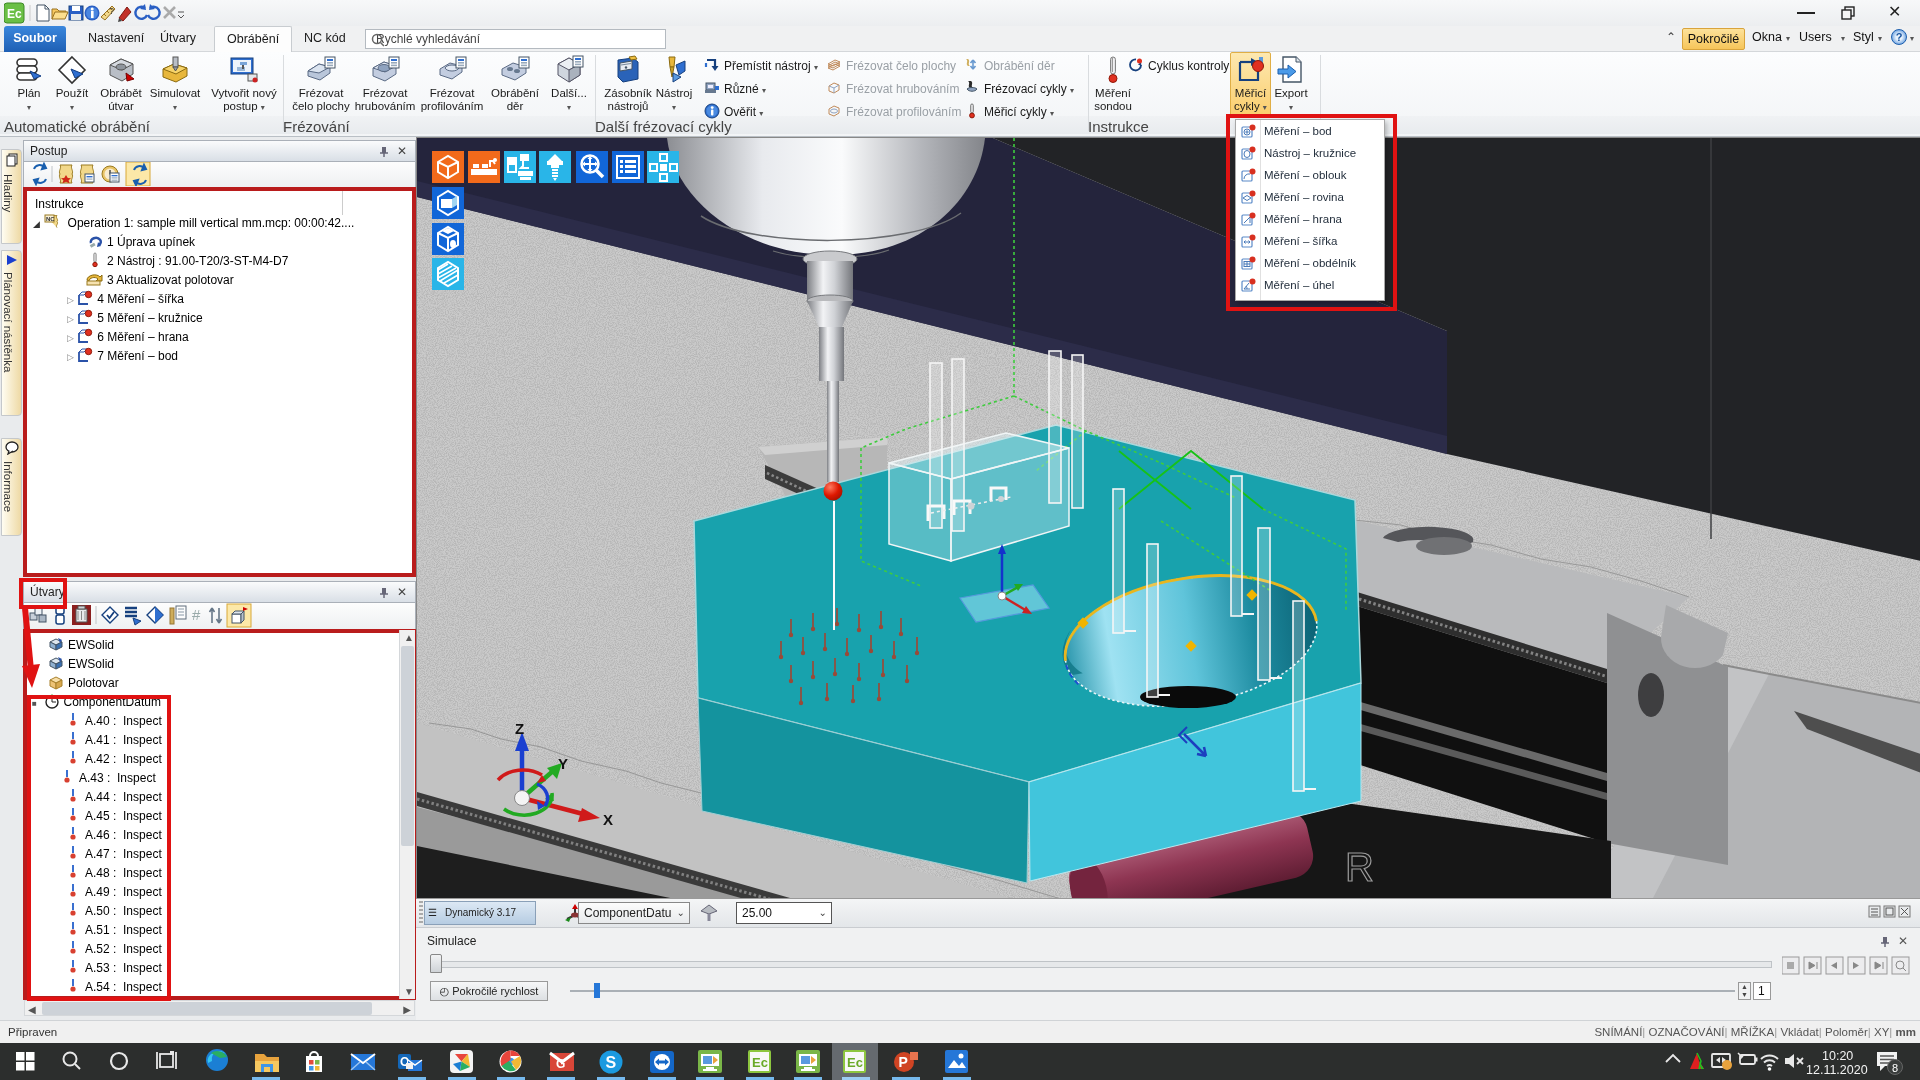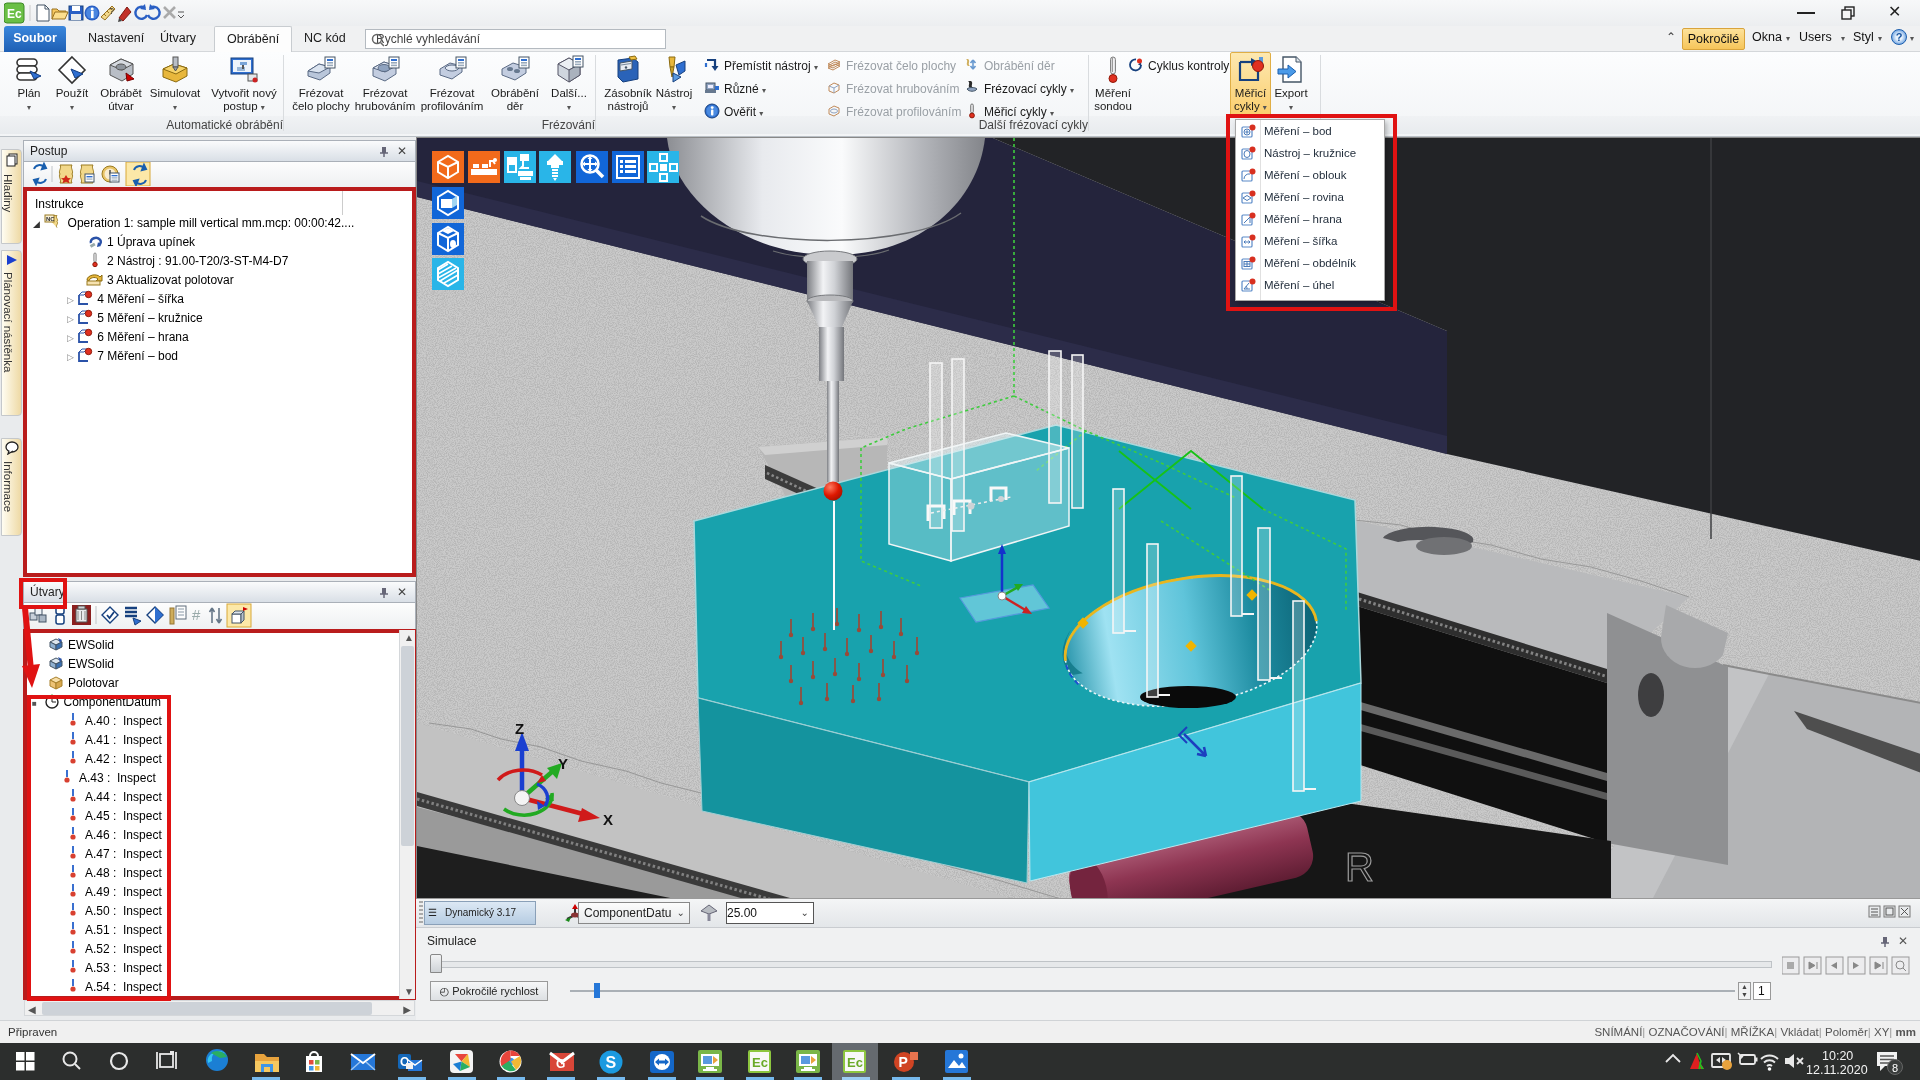--- a/index.html
+++ b/index.html
@@ -12,21 +12,21 @@
 
 #tabrow{left:0;top:26px;width:1920px;height:26px;background:#f0f1f2;border-bottom:1px solid #d4d7da}
 .tab{position:absolute;top:0;height:26px;line-height:25px;padding:0 12px;font-size:12.5px;color:#1a1a1a}
 #tab-soubor{left:4px;width:62px;background:linear-gradient(#3a87dd,#1e5fb4);color:#fff;text-align:center;border-radius:3px 3px 0 0;font-weight:bold;padding:0}
 #tab-obr{background:#fdfdfd;border:1px solid #c8ccd0;border-bottom:none;border-radius:2px 2px 0 0}
 #search{left:365px;top:3px;width:301px;height:20px;background:#fff;border:1px solid #b4bac0;color:#444;font-size:12px;line-height:18px;padding-left:10px}
 
 #ribbon{left:0;top:52px;width:1920px;height:85px;background:linear-gradient(#fcfdfe,#f2f4f6);border-bottom:1px solid #b9bfc5}
 .gsep{position:absolute;top:3px;width:1px;height:76px;background:#d9dcdf}
 .glabelbar{position:absolute;left:0;top:64px;width:1920px;height:18px;background:linear-gradient(#f0f2f4,#e8ebee)}
-.glabel{position:absolute;top:66px;font-size:12px;color:#444;text-align:right}
+.glabel{position:absolute;top:66px;font-size:15px;color:#444;text-align:left}
 .bigbtn{position:absolute;top:2px;height:62px;text-align:center;font-size:11.5px;line-height:13px;color:#1a1a1a}
 .bigbtn .bicon{display:block;margin:1px auto 2px auto;width:30px;height:30px}
 .smallit{position:absolute;height:17px;font-size:12px;color:#1a1a1a;white-space:nowrap}
 .smallit.gray{color:#9aa0a6}
 .sicon{display:inline-block;width:16px;height:16px;vertical-align:-3px;margin-right:4px}
 .caret{font-size:8px;color:#555}
 
 #dock{left:0;top:137px;width:416px;height:883px;background:#e9ebed}
 .vtab{position:absolute;left:1px;width:21px;background:linear-gradient(90deg,#fffdf2,#eed9a4);border:1px solid #c5c8cb;border-radius:0 4px 4px 0;text-align:center}
 .vtxt{writing-mode:vertical-rl;font-size:11.5px;color:#333;margin-top:3px}
@@ -859,21 +859,21 @@
         <path d="M11 1 l-3 5 h6 Z" fill="#c00"></path>
         <path d="M1 17 l6 -3 -2 5 Z" fill="#1a8a1a"></path>
         <path d="M21 17 l-6 -3 2 5 Z" fill="#16407e"></path>
         <ellipse cx="11" cy="12" rx="4" ry="2.5" fill="#833"></ellipse>
       </svg></div>
  <div class="abs" style="left:162px;top:3px;width:112px;height:22px;background:linear-gradient(#fcfcfc,#e8eaec);border:1px solid #888;font-size:12px;line-height:20px;padding-left:5px;color:#222">ComponentDatu<span style="position:absolute;right:4px;top:0px;color:#444;font-size:10px">⌄</span></div>
  <div class="abs" style="left:282px;top:4px"><svg width="22" height="20" viewBox="0 0 22 20">
         <path d="M3 8 L11 2 L19 8 L11 11 Z" fill="#b8bcc2" stroke="#667"></path>
         <rect x="9.5" y="11" width="3" height="7" fill="#889"></rect>
       </svg></div>
- <div class="abs" style="left:310px;top:3px;width:88px;height:22px;background:#fff;border:1px solid #555;font-size:12px;line-height:20px;color:#111">25.00<span style="position:absolute;right:4px;top:0px;color:#444;font-size:10px">⌄</span></div>
+ <div class="abs" style="left:320px;top:3px;width:96px;height:22px;background:#fff;border:1px solid #555;font-size:12px;line-height:20px;padding-left:5px;color:#111">25.00<span style="position:absolute;right:4px;top:0px;color:#444;font-size:10px">⌄</span></div>
  <div class="abs" style="right:8px;top:6px;width:44px;height:14px"><svg width="44" height="14" viewBox="0 0 44 14">
         <rect x="1" y="1" width="11" height="11" fill="#e8eaec" stroke="#777"></rect>
         <path d="M3 4 h7 M3 7 h7 M3 10 h7" stroke="#555"></path>
         <rect x="16" y="1" width="11" height="11" fill="#e8eaec" stroke="#777"></rect>
         <rect x="18" y="3" width="7" height="7" fill="none" stroke="#555"></rect>
         <rect x="31" y="1" width="11" height="11" fill="#e8eaec" stroke="#777"></rect>
         <path d="M33 3 l7 7 M40 3 l-7 7" stroke="#555"></path>
       </svg></div>
 </div>
 <div class="abs" id="simpanel">

